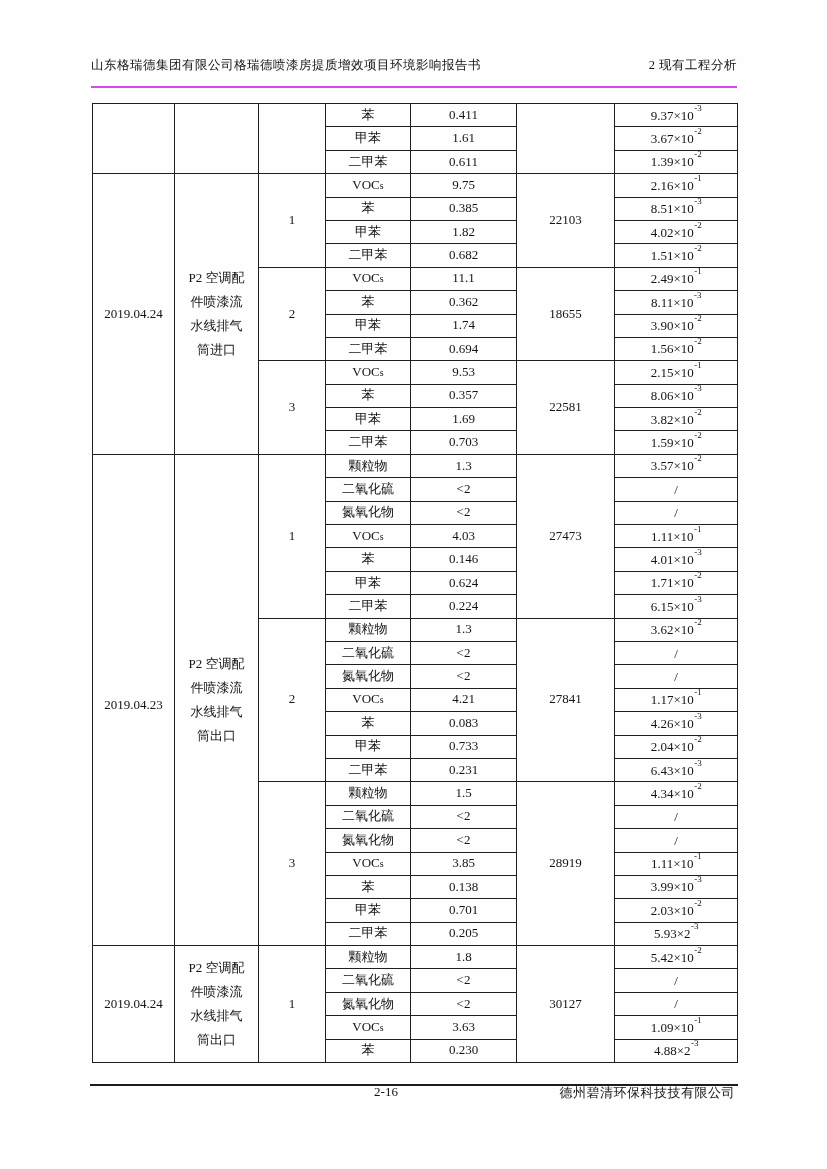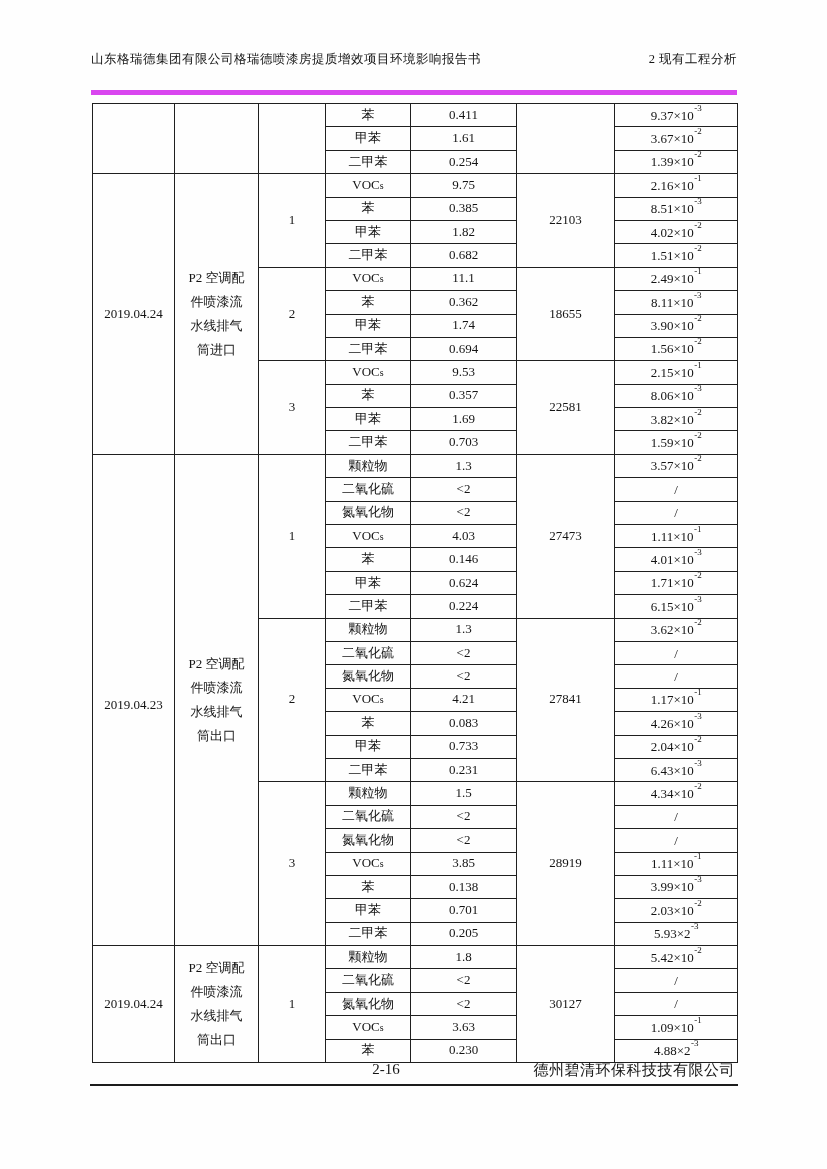--- a/index.html
+++ b/index.html
@@ -2,44 +2,44 @@
 <html><head>
 <meta charset="utf-8">
 <style>
   html,body{margin:0;padding:0;background:#ffffff;}
   .page{
     position:relative;width:827px;height:1169px;background:#fefefe;
     font-family:"Liberation Serif","DejaVu Serif",serif;color:#141414;overflow:hidden;
   }
   
   .header{
-    position:absolute;left:91px;top:51px;width:646px;
+    position:absolute;left:91px;top:57px;width:646px;
     display:flex;justify-content:space-between;align-items:flex-end;
-    font-size:12.5px;letter-spacing:.5px;padding-bottom:22px;
-    border-bottom:5px solid #d946ef;
+    font-size:12.5px;letter-spacing:.5px;padding-bottom:12px;
+    border-bottom:2px solid #d946ef;
   }
   
   table.data-table{
     position:absolute;left:92px;top:103px;width:645px;
     border-collapse:collapse;table-layout:fixed;
   }
   table.data-table td{
     border:1px solid #1f1f1f;height:22.4px;padding:0;
     text-align:center;vertical-align:middle;
     font-size:13px;line-height:1.15;overflow:hidden;
   }
   td.c-loc div{line-height:24px;}
   td.vtop{vertical-align:top;}
   td.c-date.vtop{padding-top:11px;}
   td.c-loc.vtop{padding-top:1px;}
   sup.exp{font-size:9px;position:relative;top:-4px;left:0.5px;letter-spacing:0;}
   span.subs{font-size:10px;}
   
   .footer-rule{position:absolute;left:90px;top:1084px;width:648px;border-top:2px solid #1c1c1c;}
-  .footer{position:absolute;left:91px;top:1061px;width:646px;height:16px;font-size:15px;}
+  .footer{position:absolute;left:91px;top:1084px;width:646px;height:16px;font-size:13px;}
   .footer .page-num{position:absolute;left:0;right:56px;text-align:center;}
   .footer .company{position:absolute;right:2px;letter-spacing:.5px;text-align:right;}
 </style>
 </head>
 <body>
 
 <div class="page">
 
   <div class="header">
     <span>山东格瑞德集团有限公司格瑞德喷漆房提质增效项目环境影响报告书</span>
@@ -66,21 +66,21 @@
           <td rowspan="3"><span></span></td>
           <td><span>9.37×10</span><sup class="exp">-3</sup></td>
         </tr>
         <tr>
           <td><span>甲苯</span><span class="subs"></span></td>
           <td><span>1.61</span></td>
           <td><span>3.67×10</span><sup class="exp">-2</sup></td>
         </tr>
         <tr>
           <td><span>二甲苯</span><span class="subs"></span></td>
-          <td><span>0.254</span></td>
+          <td><span>0.611</span></td>
           <td><span>1.39×10</span><sup class="exp">-2</sup></td>
         </tr>
         <tr>
           <td class="c-date" rowspan="12"><span>2019.04.24</span></td>
           <td class="c-loc" rowspan="12">
             <div>P2 空调配</div>
             <div>件喷漆流</div>
             <div>水线排气</div>
             <div>筒进口</div>
           </td>

